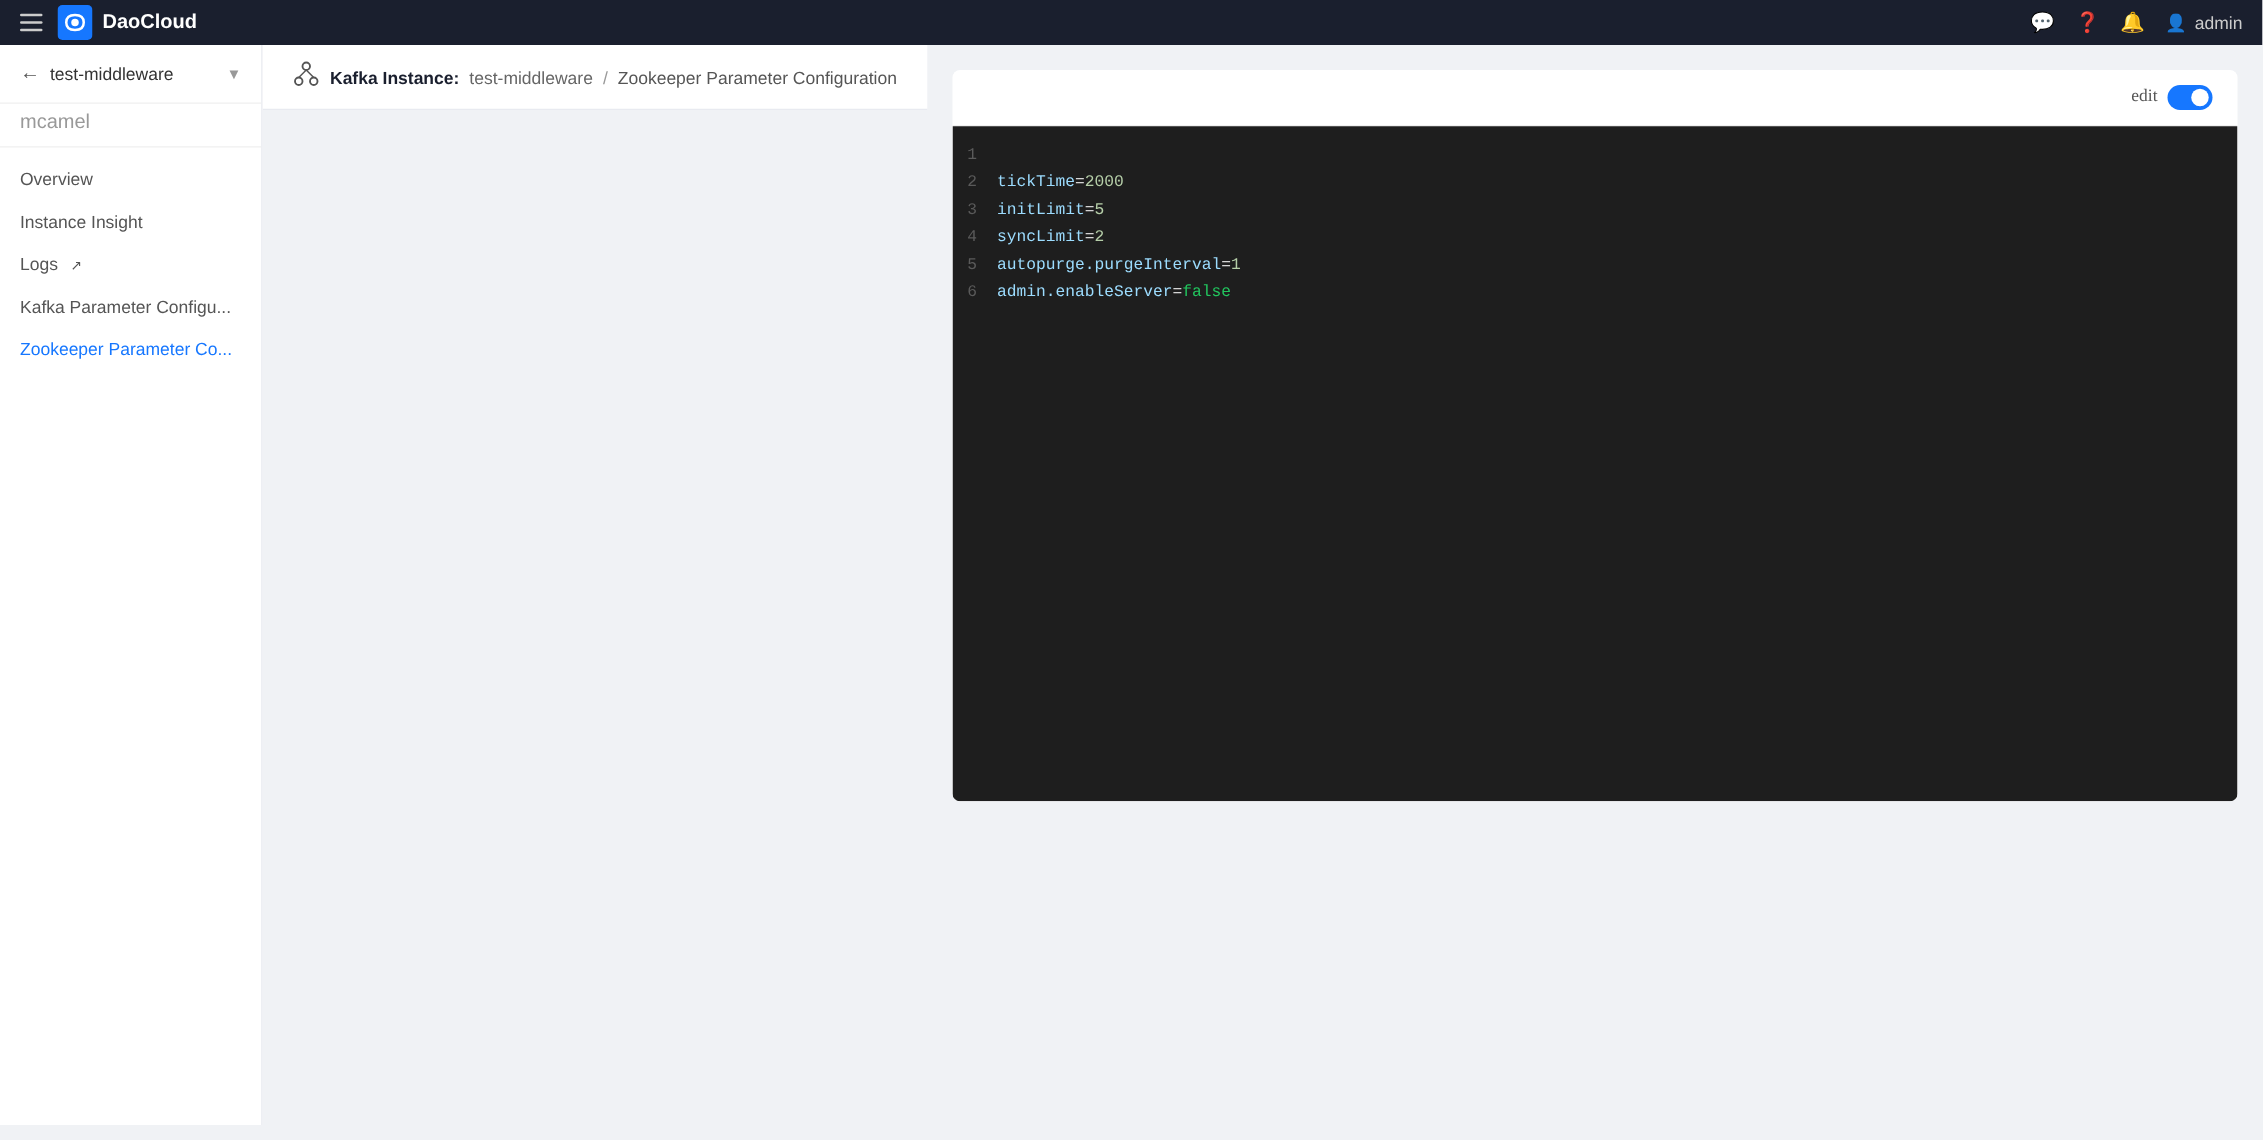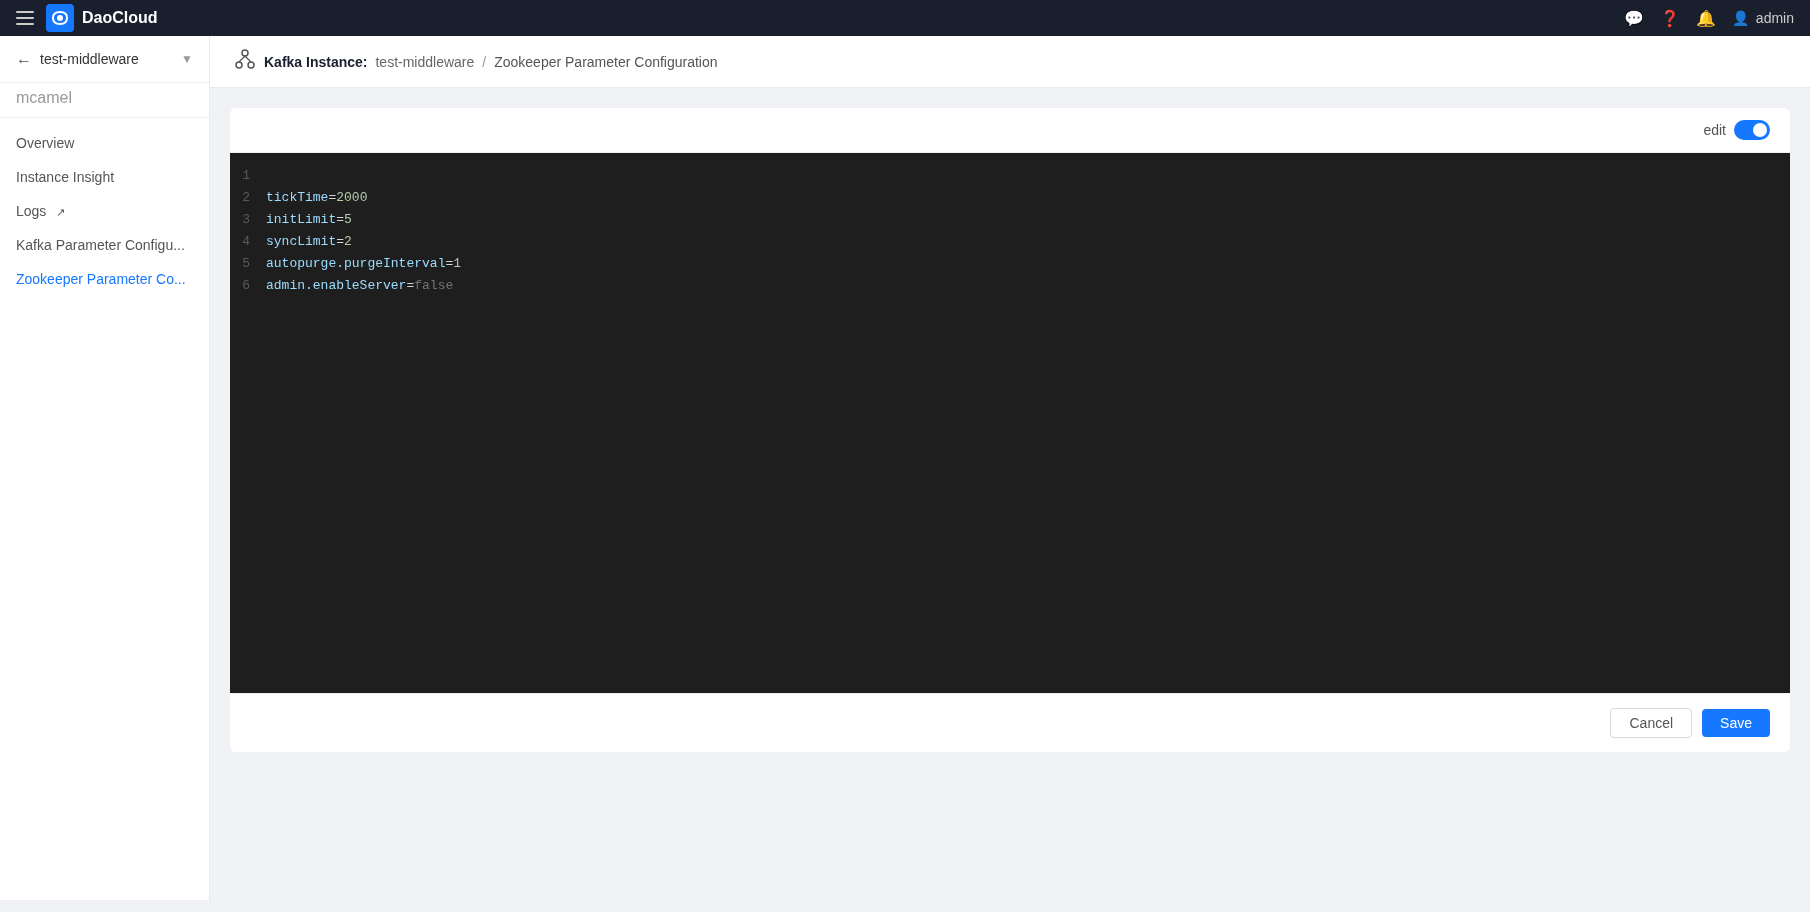--- a/index.html
+++ b/index.html
@@ -56,21 +56,21 @@
       align-items: flex-end;
       gap: 6px;
     }
     .sidebar-item.active { color: #1677ff; font-weight: 500; }
     .sidebar-item .ext-icon { font-size: 11px; margin-left: 4px; }
 
     
     .content {
       flex: 1;
       display: flex;
-      flex-direction: column;
+      flex-direction: row;
       overflow: hidden;
       justify-content: space-between;
     }
     .breadcrumb-bar {
       background: #fff;
       border-bottom: 1px solid #e8eaf0;
       padding: 0 24px;
       height: 52px;
       display: flex;
       align-items: center;
@@ -100,20 +100,21 @@
       display: flex;
       flex-direction: column;
     }
 
     .editor-toolbar {
       padding: 12px 20px;
       display: flex;
       align-items: center;
       justify-content: flex-end;
       border-bottom: 1px solid #f0f0f0;
+      font-family: Liberation Serif, serif;
     }
     .edit-toggle-row { display: flex; align-items: center; gap: 8px; }
     .edit-label { font-size: 14px; color: #555; }
     .toggle-switch {
       width: 36px;
       height: 20px;
       background: #1677ff;
       border-radius: 10px;
       position: relative;
       cursor: pointer;
@@ -148,21 +149,21 @@
       text-align: right;
       color: #5a5a5a;
       padding-right: 16px;
       flex-shrink: 0;
       user-select: none;
     }
     .line-content { color: #d4d4d4; }
     .token-key { color: #9cdcfe; }
     .token-eq { color: #d4d4d4; }
     .token-number { color: #b5cea8; }
-    .token-bool { color: #737373; }
+    .token-bool { color: #22c55e; }
 
     .editor-footer {
       background: #fff;
       padding: 14px 20px;
       display: flex;
       align-items: center;
       justify-content: flex-end;
       gap: 10px;
       border-top: 1px solid #f0f0f0;
     }
@@ -315,20 +316,16 @@
             </span>
           </div>
           <div class="code-line">
             <span class="line-num">6</span>
             <span class="line-content">
               <span class="token-key">admin.enableServer</span><span class="token-eq">=</span><span class="token-bool">false</span>
             </span>
           </div>
         </div>
 
-        <div class="editor-footer">
-          <button class="btn-cancel">Cancel</button>
-          <button class="btn-save">Save</button>
-        </div>
       </div>
     </div>
   </main>
 </div>
 
 </body></html>

